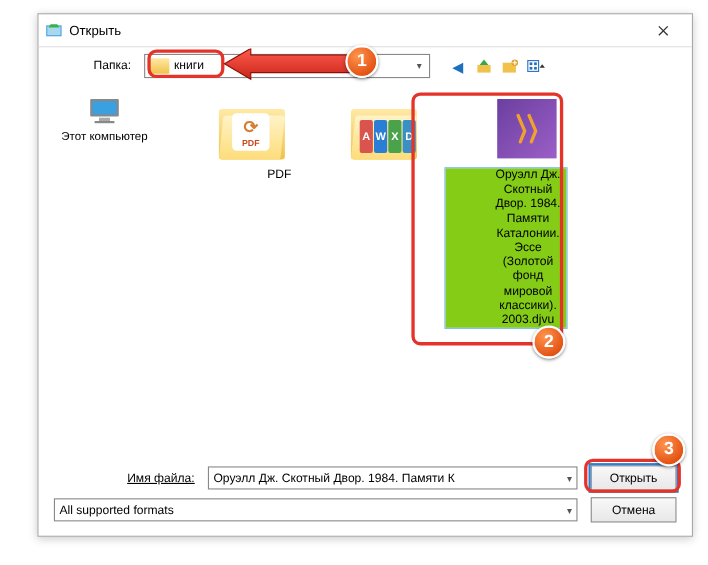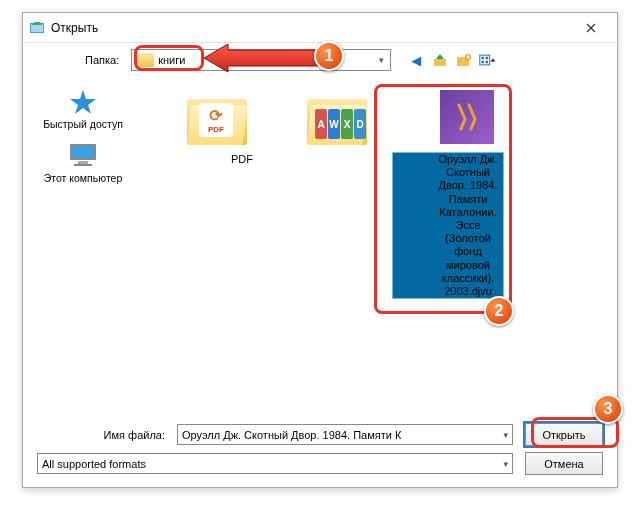--- a/index.html
+++ b/index.html
@@ -1,60 +1,60 @@
 <!DOCTYPE html>
 <html><head>
 <meta charset="utf-8">
 <style>
 * { box-sizing: border-box; margin: 0; padding: 0; font-family: 'Segoe UI', Tahoma, sans-serif; }
 body { background: #fff; width: 644px; height: 514px; overflow: hidden; position: relative; }
 
-.dialog { position: absolute; left: 22px; top: 12px; width: 596px; height: 476px; border: 1px solid #a8a8a8; background: #fff; box-shadow: 0 2px 8px rgba(0,0,0,0.2); }
+.dialog { position: absolute; left: 34px; top: 12px; width: 596px; height: 476px; border: 1px solid #a8a8a8; background: #fff; box-shadow: 0 2px 8px rgba(0,0,0,0.2); }
 
 .titlebar { height: 30px; display: flex; align-items: center; padding: 0 6px; border-bottom: 1px solid #e0e0e0; }
 .titlebar .icon { width: 16px; height: 16px; margin-right: 6px; }
 .titlebar .title { font-size: 12px; flex: 1; }
 .titlebar .close { width: 40px; height: 28px; display: flex; align-items: center; justify-content: center; cursor: pointer; }
 
 .toolbar { height: 34px; display: flex; align-items: center; padding: 4px 10px; gap: 6px; }
-.toolbar .lbl { font-size: 11px; margin-left: 52px; margin-right: 6px; }
+.toolbar .lbl { font-size: 11px; margin-left: 40px; margin-right: 6px; }
 .folder-combo { display: flex; align-items: center; border: 1px solid #888; background: #fff; height: 22px; width: 260px; }
 .folder-combo .ficon { width: 18px; height: 14px; background: linear-gradient(#ffe9a6,#f0c24b); border-radius: 1px; margin: 0 4px; }
 .folder-combo .ftext { font-size: 11px; flex: 1; }
 .folder-combo .farrow { width: 18px; text-align: center; font-size: 9px; color: #555; }
 
 .tool-icons { display: flex; align-items: center; gap: 6px; margin-left: 10px; }
 .tool-icons span { width: 18px; height: 18px; display: inline-flex; align-items: center; justify-content: center; font-size: 13px; }
 
 .body-area { display: flex; height: 340px; }
 .sidebar { width: 120px; padding: 8px 4px; display: flex; flex-direction: column; align-items: center; gap: 6px; }
 .side-item { display: flex; flex-direction: column; align-items: center; width: 100%; cursor: pointer; padding: 2px 0; }
 .side-item .sicon { width: 36px; height: 30px; display: flex; align-items: center; justify-content: center; }
 .side-item .slabel { font-size: 10.5px; text-align: center; line-height: 1.1; margin-top: 2px; }
 
 .file-area { flex: 1; padding: 8px 10px; display: flex; align-items: flex-start; gap: 20px; position: relative; }
 .file-item { display: flex; flex-direction: column; align-items: flex-end; width: 100px; cursor: pointer; }
 .file-item .thumb { width: 72px; height: 64px; display: flex; align-items: center; justify-content: center; margin-bottom: 4px; }
 .file-item .flabel { font-size: 11px; text-align: center; line-height: 1.2; word-wrap: break-word; }
-.file-item.selected .flabel { background: #0369a1; outline: 1px solid #7ab8e6; padding-left: 40px; }
+.file-item.selected .flabel { background: #84cc16; outline: 1px solid #7ab8e6; padding-left: 40px; }
 
 .folder-thumb { position: relative; width: 64px; height: 56px; }
 .folder-thumb .back { position: absolute; width: 60px; height: 46px; bottom: 0; left: 2px; background: linear-gradient(#ffe9a6,#f0c24b); border-radius: 3px; }
 .folder-thumb .front { position: absolute; width: 56px; height: 40px; bottom: 0; left: 4px; background: linear-gradient(#fff3c7,#fddc7a); border-radius: 3px; transform: skewX(-6deg); }
 .folder-thumb .pdf-badge { position: absolute; bottom: 8px; left: 14px; width: 34px; height: 34px; background: #fff; border-radius: 4px; display: flex; flex-direction: column; align-items: center; justify-content: center; font-size: 8px; font-weight: bold; color: #c94a1f; }
 .folder-thumb .pdf-badge::before { content: "⟳"; font-size: 16px; color: #d67d34; }
 .folder-thumb .docs-badge { position: absolute; bottom: 6px; left: 10px; display: flex; gap: 1px; }
 .folder-thumb .docs-badge span { width: 12px; height: 30px; border-radius: 2px; display: flex; align-items: center; justify-content: center; color: #fff; font-size: 10px; font-weight: bold; }
 
 .djvu-thumb { width: 54px; height: 54px; background: linear-gradient(135deg,#6b3fa0,#9b5fc7); display: flex; align-items: center; justify-content: center; }
 .djvu-thumb svg { width: 36px; height: 36px; }
 
 .bottom-area { padding: 6px 14px 10px 14px; }
 .form-row { display: flex; align-items: center; margin-bottom: 6px; }
-.form-row .flbl { width: 120px; text-align: right; font-size: 11px; padding-right: 12px; margin-left: 20px; }
+.form-row .flbl { width: 120px; text-align: right; font-size: 11px; padding-right: 12px; margin-left: 20px; text-decoration: underline; }
 .form-row .finput { flex: 1; height: 21px; border: 1px solid #888; background: #fff; font-size: 11px; padding: 0 4px; display: flex; align-items: center; }
 .form-row .finput .arrow { margin-left: auto; font-size: 9px; color: #555; padding-left: 4px; }
 .form-row .fbtn { width: 78px; height: 23px; margin-left: 12px; border: 1px solid #888; background: linear-gradient(#f8f8f8,#e8e8e8); font-size: 11px; cursor: pointer; }
 .fbtn.primary { outline: 2px solid #2a7fd4; }
 
 
 .callout { position: absolute; width: 30px; height: 30px; border-radius: 50%; background: radial-gradient(circle at 35% 30%, #ff944d, #d93a00); border: 2px solid #fff; display: flex; align-items: center; justify-content: center; color: #fff; font-size: 16px; font-weight: bold; box-shadow: 0 1px 3px rgba(0,0,0,0.5); z-index: 50; }
 .red-box { position: absolute; border: 3px solid #e5332a; border-radius: 8px; pointer-events: none; z-index: 40; }
 .red-arrow { position: absolute; z-index: 45; }
 </style>
@@ -111,28 +111,20 @@
             <path d="M17 6 L20 10 L14 10 Z" fill="#333"></path>
           </svg>
       </span>
     </div>
   </div>
 
   <div class="body-area">
     <div class="sidebar">
       <div class="side-item">
         <span class="sicon">
-            <svg width="30" height="28" viewBox="0 0 30 28">
-              <path d="M15 2 L18 11 L28 11 L20 17 L23 26 L15 20 L7 26 L10 17 L2 11 L12 11 Z" fill="#2a8fd4"></path>
-            </svg>
-          </span>
-        <span class="slabel">Быстрый доступ</span>
-      </div>
-      <div class="side-item">
-        <span class="sicon">
             <svg width="34" height="28" viewBox="0 0 34 28">
               <rect x="4" y="2" width="26" height="16" rx="1" fill="#888"></rect>
               <rect x="6" y="4" width="22" height="12" fill="#3aa0e0"></rect>
               <rect x="12" y="19" width="10" height="3" fill="#aaa"></rect>
               <rect x="8" y="22" width="18" height="2" fill="#888"></rect>
             </svg>
           </span>
         <span class="slabel">Этот компьютер</span>
       </div>
     </div>

